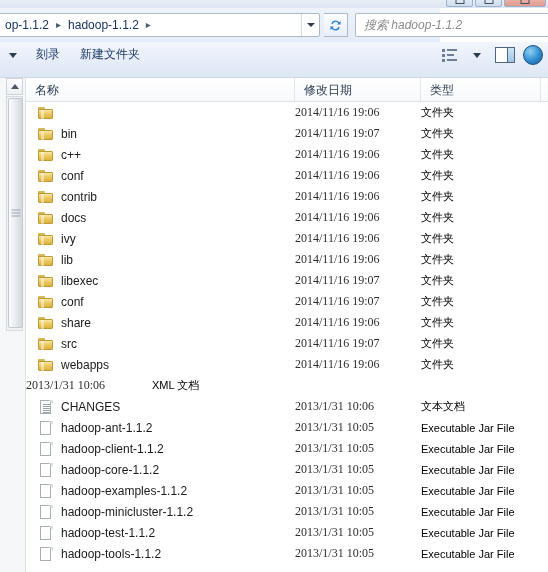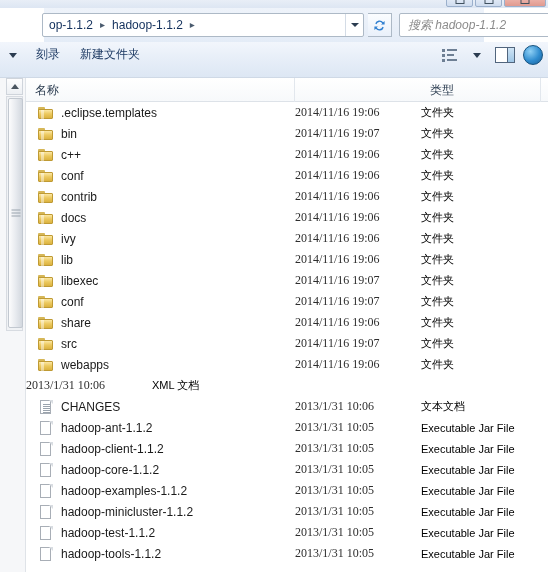--- a/index.html
+++ b/index.html
@@ -37,21 +37,20 @@
     border: 1px solid #40515f;
     border-top-width: 2px;
     background: transparent;
   }
   .winbtn.close { width: 42px; background: linear-gradient(to bottom,#f7c7c0,#e09a90); }
 
   
   .addressrow {
     position: absolute; top: 8px; left: 0; width: 440px; height: 34px;
     background: linear-gradient(to bottom, #eef3fa 0%, #e4ecf7 100%);
-    margin-left: 44px;
   }
   .addrbox {
     position: absolute; top: 5px; left: -2px; width: 322px; height: 24px;
     background: #ffffff;
     border: 1px solid #adb9c6;
     border-radius: 2px;
     display: flex; align-items: center;
   }
   .crumbs { display: flex; align-items: center; padding-left: 4px; flex: 1; overflow: hidden; white-space: nowrap; }
   .crumb { font-size: 12px; color: #12305c; padding: 0 2px; }
@@ -321,34 +320,36 @@
             <i></i>
           </span>
       </div>
     </div>
   </div>
 
   <div class="colhead" id="colhead">
       <div class="ch" style="left: 0px; width: 269px;">
         <span>名称</span>
       </div>
+      <div class="ch" style="left: 269px; width: 126px;">
+        <span>修改日期</span>
+      </div>
       <div class="ch" style="left: 395px; width: 120px;">
         <span>类型</span>
       </div>
       <div class="ch" style="left: 515px; width: 30px;"></div>
     </div>
 
   <div class="filelist" id="filelist">
       <div class="row">
         <div class="cell-name">
           <span class="ico ico-folder">
             <span class="tab"></span>
             <span class="body"></span>
           </span>
-          <span class="namelbl">.eclipse.templates</span>
         </div>
         <div class="cell-date">2014/11/16 19:06</div>
         <div class="cell-type">文件夹</div>
       </div>
       <div class="row">
         <div class="cell-name">
           <span class="ico ico-folder">
             <span class="tab"></span>
             <span class="body"></span>
           </span>

